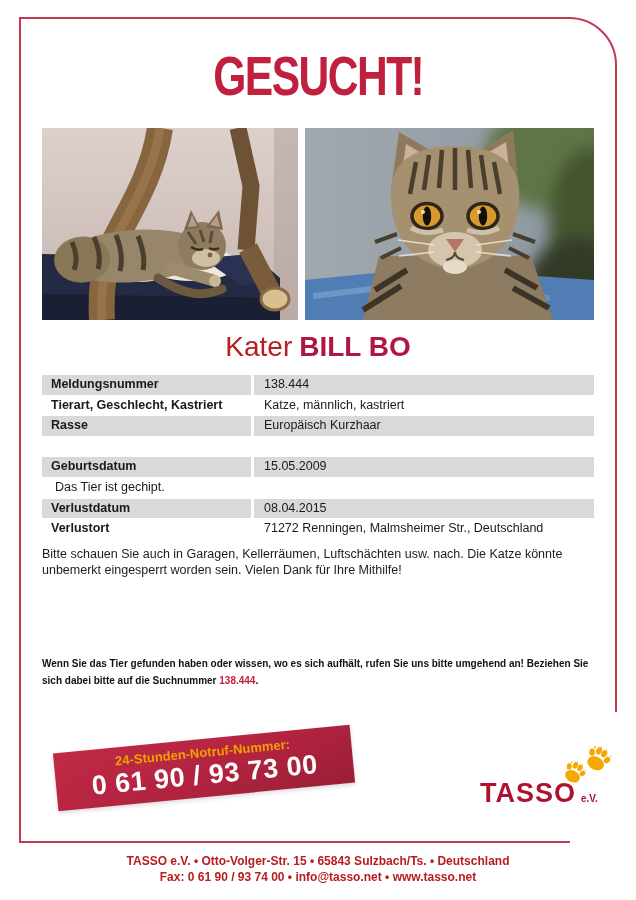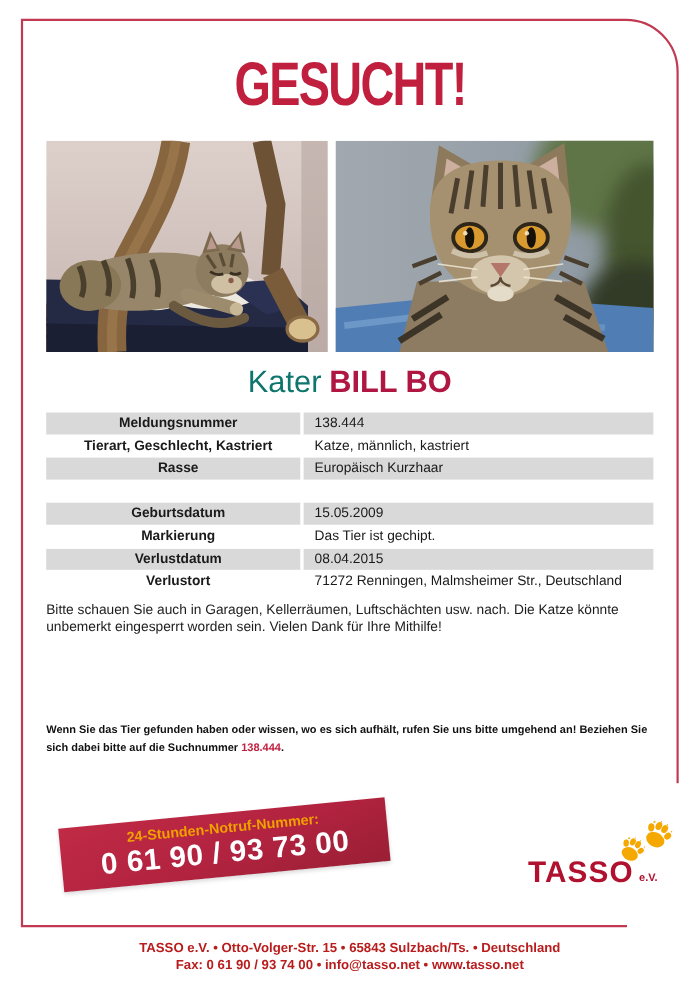--- a/index.html
+++ b/index.html
@@ -21,27 +21,27 @@
 
   .photo { position:absolute; top:128px; height:192px; }
   .photo svg { display:block; }
   .photo-left  { left:42px;  width:256px; }
   .photo-right { left:305px; width:289px; }
 
   .pet-heading {
     position:absolute; left:19px; top:332px; width:598px; text-align:center;
     font-size:28px; line-height:30px; white-space:nowrap;
   }
-  .pet-type { color:#0f766e; }
+  .pet-type { color:#b91c1c; }
   .pet-name { color:#b01642; font-weight:bold; margin-left:7px; }
 
   .details { position:absolute; left:42px; top:375px; width:552px; font-size:12.5px; }
   .t-row { display:flex; height:19.6px; line-height:19.6px; margin-bottom:1px; }
-  .t-label { width:231px; padding-left:9px; font-weight:bold; box-sizing:border-box;
-             white-space:nowrap; overflow:hidden;text-align:center; }
+  .t-label { width:209px; padding-left:9px; font-weight:bold; box-sizing:border-box;
+             white-space:nowrap; overflow:hidden; }
   .t-value { flex:1; margin-left:3px; padding-left:10px; white-space:nowrap; overflow:hidden; }
   .t-row:nth-child(odd) .t-label, .t-row:nth-child(odd) .t-value { background:#d9d9d9; }
 
   .note { position:absolute; left:42px; top:547px; width:538px;
           font-size:12.5px; line-height:15.5px; color:#1c1c1c; }
 
   .cta { position:absolute; left:42px; top:656px; width:548px;
          font-size:10px; line-height:16.5px; font-weight:bold; color:#111; }
   .cta .suchnummer { color:#c11f3e; }
 
@@ -193,21 +193,20 @@
       <div class="t-label">Rasse</div>
       <div class="t-value">Europäisch Kurzhaar</div>
     </div>
     <div class="t-row">
     </div>
     <div class="t-row">
       <div class="t-label">Geburtsdatum</div>
       <div class="t-value">15.05.2009</div>
     </div>
     <div class="t-row">
-      <div class="t-label">Markierung</div>
       <div class="t-value">Das Tier ist gechipt.</div>
     </div>
     <div class="t-row">
       <div class="t-label">Verlustdatum</div>
       <div class="t-value">08.04.2015</div>
     </div>
     <div class="t-row">
       <div class="t-label">Verlustort</div>
       <div class="t-value">71272 Renningen, Malmsheimer Str., Deutschland</div>
     </div>

